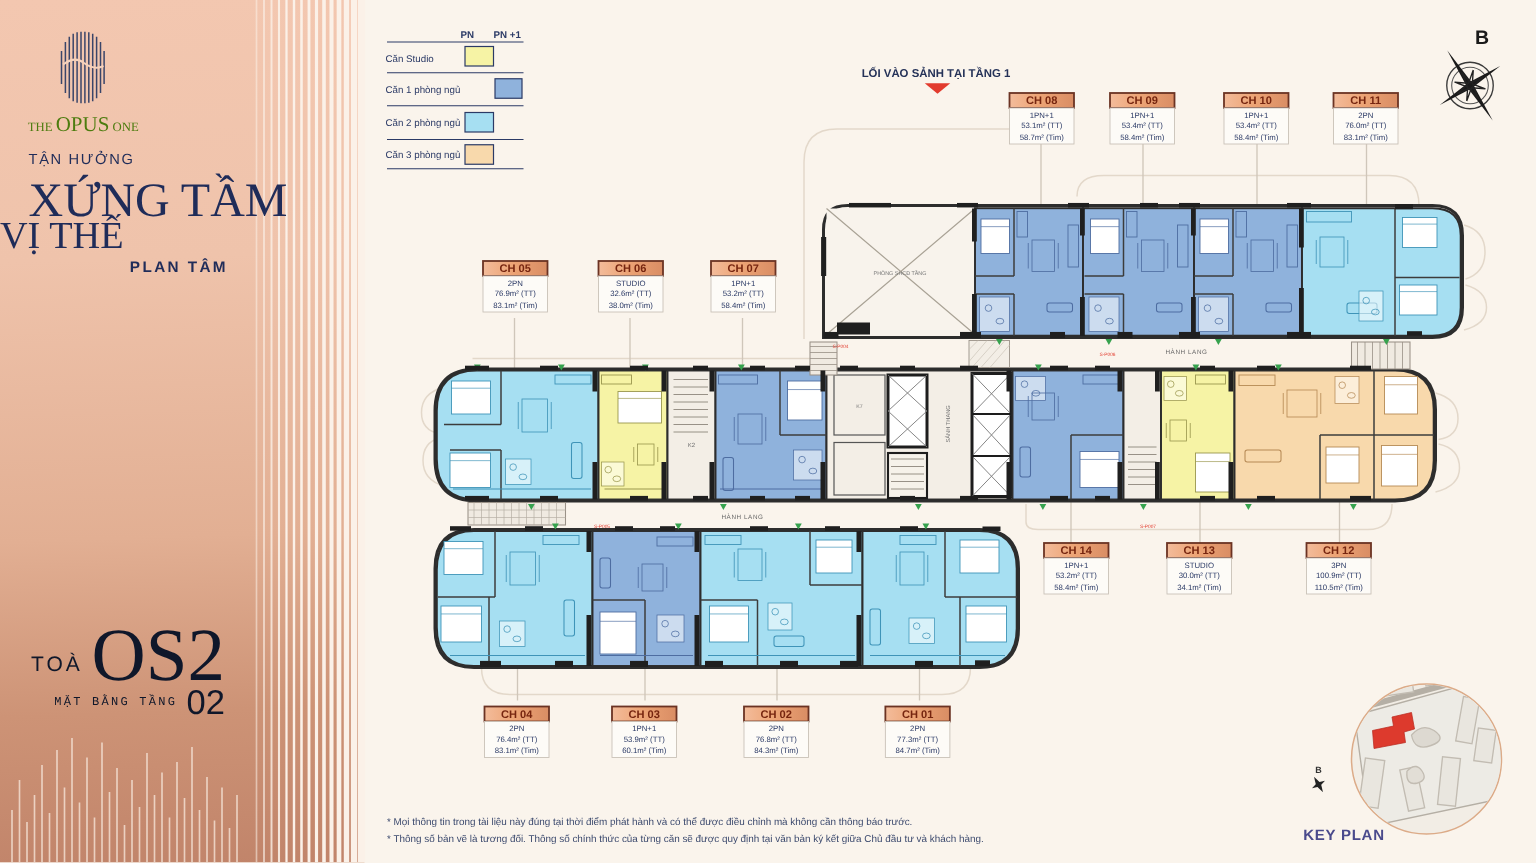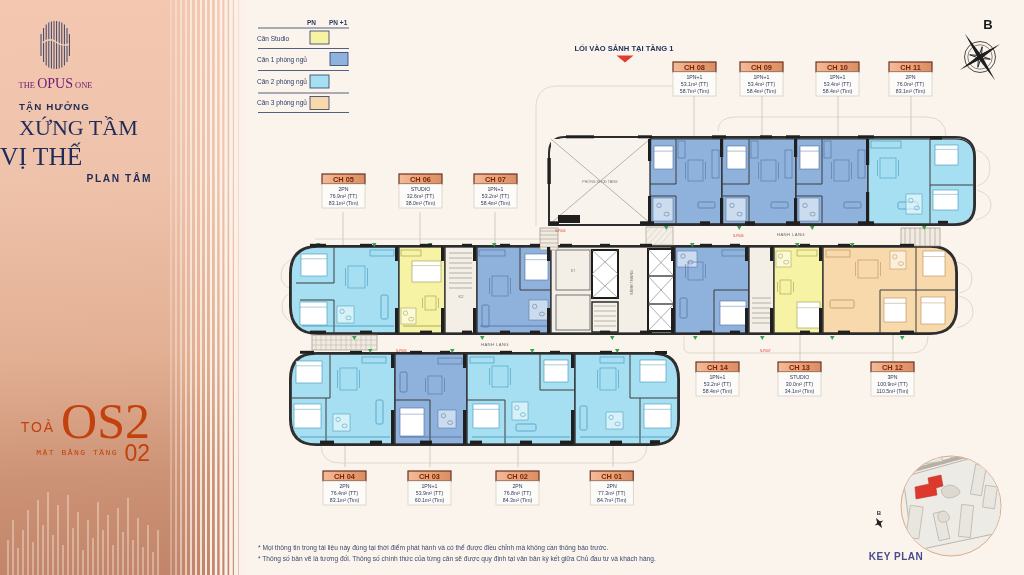--- a/index.html
+++ b/index.html
@@ -79,37 +79,37 @@
     <line x1="16.6" y1="0" x2="16.6" y2="48"></line>
     <line x1="19.2" y1="0.5" x2="19.2" y2="47.5"></line>
     <line x1="21.8" y1="1.5" x2="21.8" y2="46.5"></line>
     <line x1="24.4" y1="3.5" x2="24.4" y2="44.5"></line>
     <line x1="27" y1="7" x2="27" y2="41"></line>
     <line x1="29.4" y1="13" x2="29.4" y2="35"></line>
   </g>
   <path d="M2 22 Q10 16 16 21 Q23 26 29 23" fill="none" stroke="#f6d2bc" stroke-width="1.4"></path>
 </svg>
 
-<div class="abs" style="left:0;top:76px;width:111px;text-align:center;color:#701a75;
+<div class="abs" style="left:0;top:76px;width:111px;text-align:center;color:#4d7c0f;
   font-family:'Liberation Serif',serif;font-size:14px;">
   <span style="font-size:8.5px;">THE </span>OPUS<span style="font-size:8.5px;"> ONE</span>
 </div>
 
 <div class="abs" style="left:0;top:0;color:#1f2c59;white-space:nowrap;">
 
-  <div class="abs" style="left:19px;top:100.5px;font-size:9.8px;font-weight:bold;letter-spacing:1.1px;">TẬN HƯỞNG</div>
-
-  <div class="abs" style="left:19px;top:115px;font-family:'Liberation Serif',serif;font-size:22px;">XỨNG TẦM</div>
+  <div class="abs" style="left:19px;top:100.5px;font-size:9.8px;font-weight:normal;letter-spacing:1.1px;">TẬN HƯỞNG</div>
+
+  <div class="abs" style="left:19px;top:115px;font-family:'Liberation Serif',serif;font-size:32px;">XỨNG TẦM</div>
 
   <div class="abs" style="left:0;top:142px;width:152px;text-align:left;font-family:'Liberation Serif',serif;font-size:25.5px;">VỊ THẾ</div>
 
   <div class="abs" style="left:0;top:173px;width:152px;text-align:right;font-size:10.2px;font-weight:bold;letter-spacing:1.6px;">PLAN TÂM</div>
 </div>
 
-<div class="abs" style="left:0px;top:392px;width:150px;color:#c2410c;">
+<div class="abs" style="left:0px;top:407px;width:150px;color:#0f172a;">
   <div style="text-align:right;">
     <span style="font-size:14px;letter-spacing:2px;vertical-align:6px;">TOÀ </span><span style="font-family:'Liberation Serif',serif;font-size:50px;">OS2</span>
   </div>
   <div style="text-align:right;margin-top:-10px;">
     <span style="font-size:8px;letter-spacing:1.5px;vertical-align:6px;font-family:Liberation Mono, monospace;">MẶT BẰNG TẦNG </span><span style="font-size:23px;">02</span>
   </div>
 </div>
 
 <svg class="abs" style="left:0;top:0" width="1024" height="575" viewBox="0 0 1024 575" id="plan">
   <defs>

